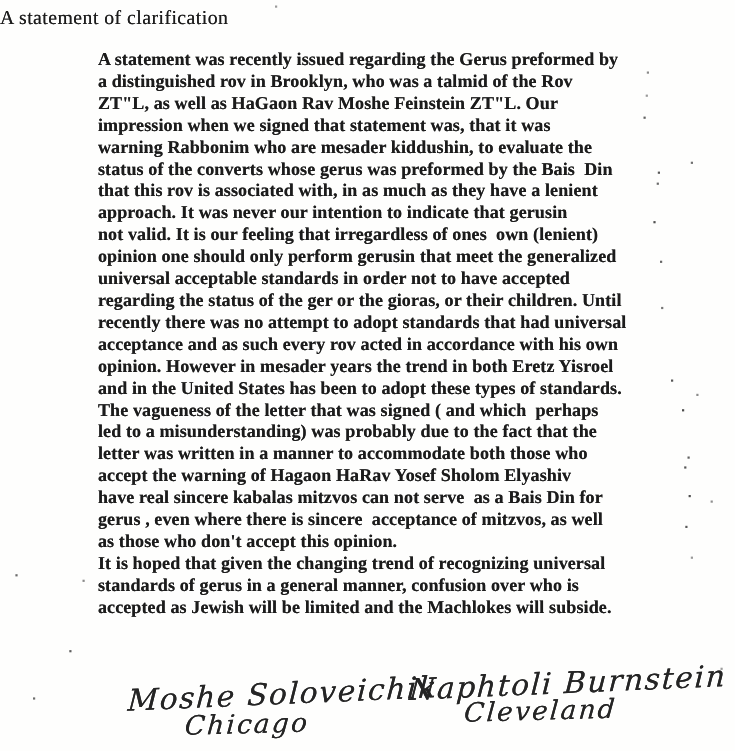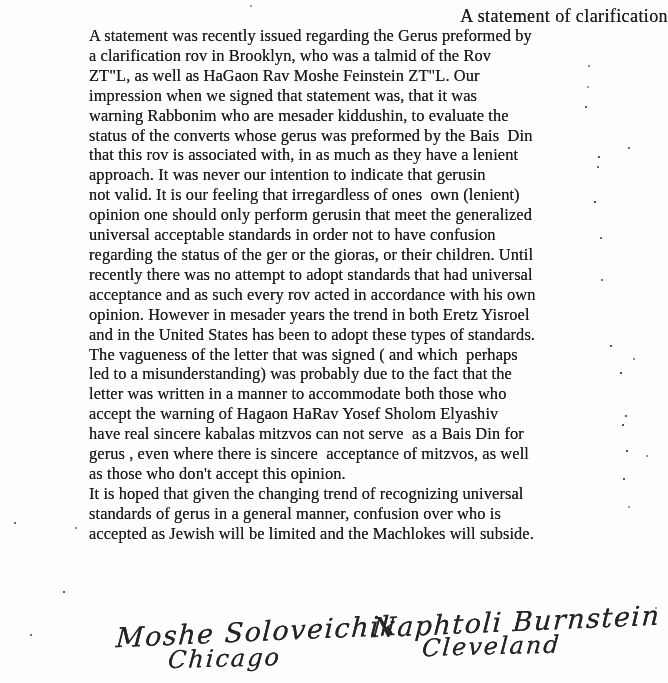--- a/index.html
+++ b/index.html
@@ -11,35 +11,36 @@
     overflow: hidden;
     font-family: "Liberation Serif", serif;
     color: #1c1c1c;
   }
   .title {
     position: absolute;
     top: 6px;
     left: 0;
     width: 100%;
     margin: 0;
-    text-align: right;
+    text-align: left;
     font-size: 18px;
     font-weight: normal;
     letter-spacing: 0.4px;
     text-shadow: 0 0 0.6px rgba(25,25,25,0.85);
   }
   .letter-body {
     position: absolute;
-    top: 26px;
+    top: 44px;
     left: 89px;
     width: 520px;
     font-size: 16.4px;
     line-height: 19.9px;
     letter-spacing: 0.1px;
     text-shadow: 0 0 0.6px rgba(25,25,25,0.8);
+    font-weight: bold;
   }
   .body-line { white-space: pre; }
   .sig {
     position: absolute;
     color: #252525;
   }
   .sig-name {
     font-family: "DejaVu Serif", serif;
     font-style: italic;
     font-size: 27px;
@@ -94,30 +95,30 @@
 </style>
 </head>
 <body>
 
 <div class="page">
 
   <h1 class="title">A statement of clarification</h1>
 
   <div class="letter-body">
       <div class="body-line">A statement was recently issued regarding the Gerus preformed by</div>
-      <div class="body-line">a clarification rov in Brooklyn, who was a talmid of the Rov</div>
+      <div class="body-line">a distinguished rov in Brooklyn, who was a talmid of the Rov</div>
       <div class="body-line">ZT"L, as well as HaGaon Rav Moshe Feinstein ZT"L. Our</div>
       <div class="body-line">impression when we signed that statement was, that it was</div>
       <div class="body-line">warning Rabbonim who are mesader kiddushin, to evaluate the</div>
       <div class="body-line">status of the converts whose gerus was preformed by the Bais  Din</div>
       <div class="body-line">that this rov is associated with, in as much as they have a lenient</div>
       <div class="body-line">approach. It was never our intention to indicate that gerusin</div>
       <div class="body-line">not valid. It is our feeling that irregardless of ones  own (lenient)</div>
       <div class="body-line">opinion one should only perform gerusin that meet the generalized</div>
-      <div class="body-line">universal acceptable standards in order not to have confusion</div>
+      <div class="body-line">universal acceptable standards in order not to have accepted</div>
       <div class="body-line">regarding the status of the ger or the gioras, or their children. Until</div>
       <div class="body-line">recently there was no attempt to adopt standards that had universal</div>
       <div class="body-line">acceptance and as such every rov acted in accordance with his own</div>
       <div class="body-line">opinion. However in mesader years the trend in both Eretz Yisroel</div>
       <div class="body-line">and in the United States has been to adopt these types of standards.</div>
       <div class="body-line">The vagueness of the letter that was signed ( and which  perhaps</div>
       <div class="body-line">led to a misunderstanding) was probably due to the fact that the</div>
       <div class="body-line">letter was written in a manner to accommodate both those who</div>
       <div class="body-line">accept the warning of Hagaon HaRav Yosef Sholom Elyashiv</div>
       <div class="body-line">have real sincere kabalas mitzvos can not serve  as a Bais Din for</div>

